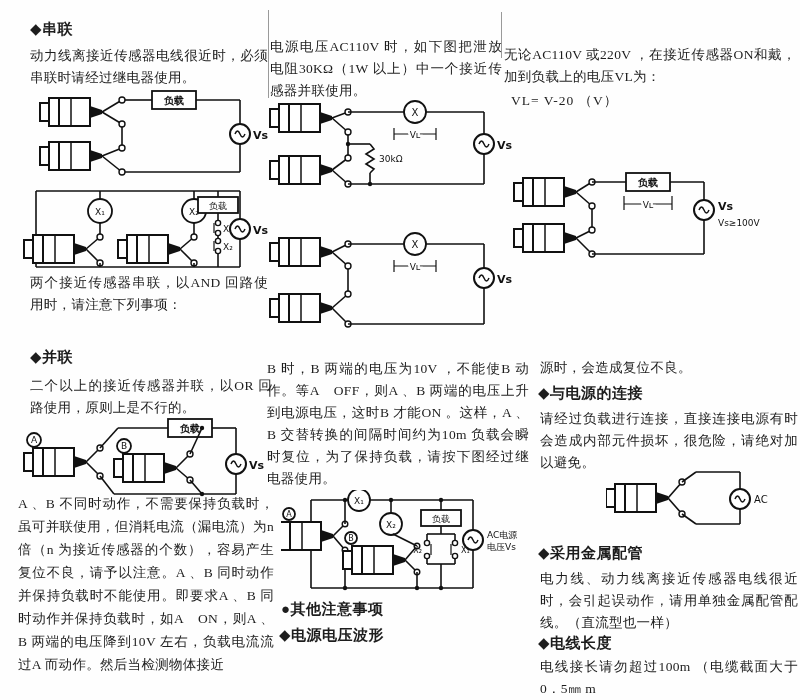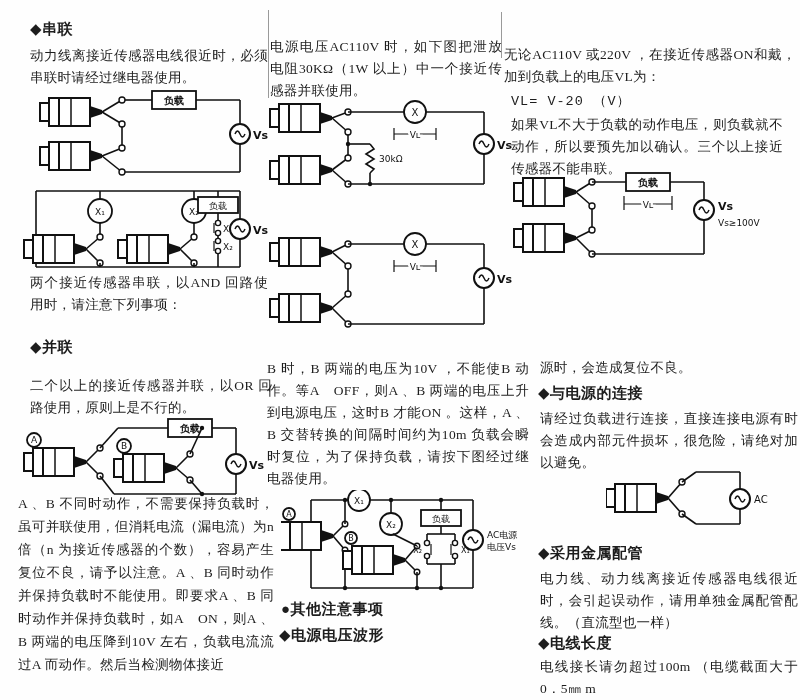--- a/index.html
+++ b/index.html
@@ -1,21 +1,21 @@
 <!DOCTYPE html>
 <html><head>
 <meta charset="utf-8">
 <style>
   html,body{margin:0;padding:0;}
   #page{position:relative;width:800px;height:700px;background:#fefefe;overflow:hidden;
         font-family:"Liberation Serif","DejaVu Serif",serif;color:#1d1d1d;}
   .tb{position:absolute;font-size:13.5px;line-height:22px;letter-spacing:0.3px;
       text-align:justify;white-space:normal;}
   .hd{position:absolute;font-size:15px;font-weight:bold;letter-spacing:0.5px;}
-  .frm{position:absolute;font-size:13.5px;letter-spacing:1px;font-family:Liberation Mono, monospace;}
+  .frm{position:absolute;font-size:13.5px;letter-spacing:1px;}
   .diag{position:absolute;}
   .vdiv{position:absolute;width:1px;background:#9a9a9a;}
   svg text{font-family:"DejaVu Sans","Liberation Sans",sans-serif;fill:#111;}
   svg .lbl{font-size:10px;}
   svg .vsl{font-size:11px;font-weight:bold;}
   svg .sm{font-size:9px;}
   svg .boxl{font-size:10px;font-weight:bold;}
   svg line, svg path, svg polyline{stroke:#111;fill:none;}
   svg .w{stroke-width:1.6;}
   svg .term{fill:#fff;stroke:#111;stroke-width:1.4;}
@@ -114,21 +114,21 @@
     <text class="sm" x="201" y="67">X₂</text>
     <line class="w" x1="196" y1="70" x2="196" y2="84"></line>
     <line class="w" x1="218" y1="8" x2="218" y2="36"></line>
     <use href="#sym-ac" x="218" y="46"></use>
     <text class="vsl" x="231" y="51">Vs</text>
     <line class="w" x1="218" y1="56" x2="218" y2="84"></line>
   </svg>
 
   <div class="tb" style="left:30px;top:272px;width:238px">两个接近传感器串联，以AND 回路使用时，请注意下列事项：</div>
 
-  <div class="hd" style="left:30px;top:338px">◆并联</div>
+  <div class="hd" style="left:30px;top:348px">◆并联</div>
   <div class="tb" style="left:30px;top:375px;width:242px">二个以上的接近传感器并联，以OR 回路使用，原则上是不行的。</div>
 
   <svg class="diag" style="left:22px;top:416px" width="245" height="86">
     <circle class="coil" cx="12" cy="24" r="7"></circle>
     <text class="sm" x="12" y="27" text-anchor="middle">A</text>
     <use href="#sym-sensor" x="2" y="30"></use>
     <line class="w" x1="64" y1="46" x2="78" y2="32"></line>
       <line class="w" x1="64" y1="46" x2="78" y2="60"></line>
     <circle class="term" cx="78" cy="32" r="3"></circle>
       <circle class="term" cx="78" cy="60" r="3"></circle>
@@ -281,21 +281,20 @@
     <line class="w" x1="192" y1="60" x2="192" y2="98"></line>
     <text class="sm" x="206" y="48">AC电源</text>
     <text class="sm" x="206" y="60">电压Vs</text>
   </svg>
 
   <div class="hd" style="left:281px;top:600px">●其他注意事项</div>
   <div class="hd" style="left:279px;top:626px">◆电源电压波形</div>
 
   <div class="tb" style="left:504px;top:44px;width:292px">无论AC110V 或220V ，在接近传感器ON和戴，加到负载上的电压VL为：</div>
   <div class="frm" style="left:511px;top:92px">VL= V-20 （V）</div>
-  <div class="tb" style="left:511px;top:114px;width:272px">如果VL不大于负载的动作电压，则负载就不动作，所以要预先加以确认。三个以上接近传感器不能串联。</div>
 
   <svg class="diag" style="left:508px;top:170px" width="285" height="96">
     <use href="#sym-sensor" x="6" y="6"></use>
     <use href="#sym-sensor" x="6" y="52"></use>
     <line class="w" x1="68" y1="22" x2="84" y2="12"></line>
       <line class="w" x1="68" y1="22" x2="84" y2="36"></line>
     <line class="w" x1="68" y1="68" x2="84" y2="60"></line>
       <line class="w" x1="68" y1="68" x2="84" y2="84"></line>
     <line class="w" x1="84" y1="36" x2="84" y2="60"></line>
     <circle class="term" cx="84" cy="12" r="3"></circle>

